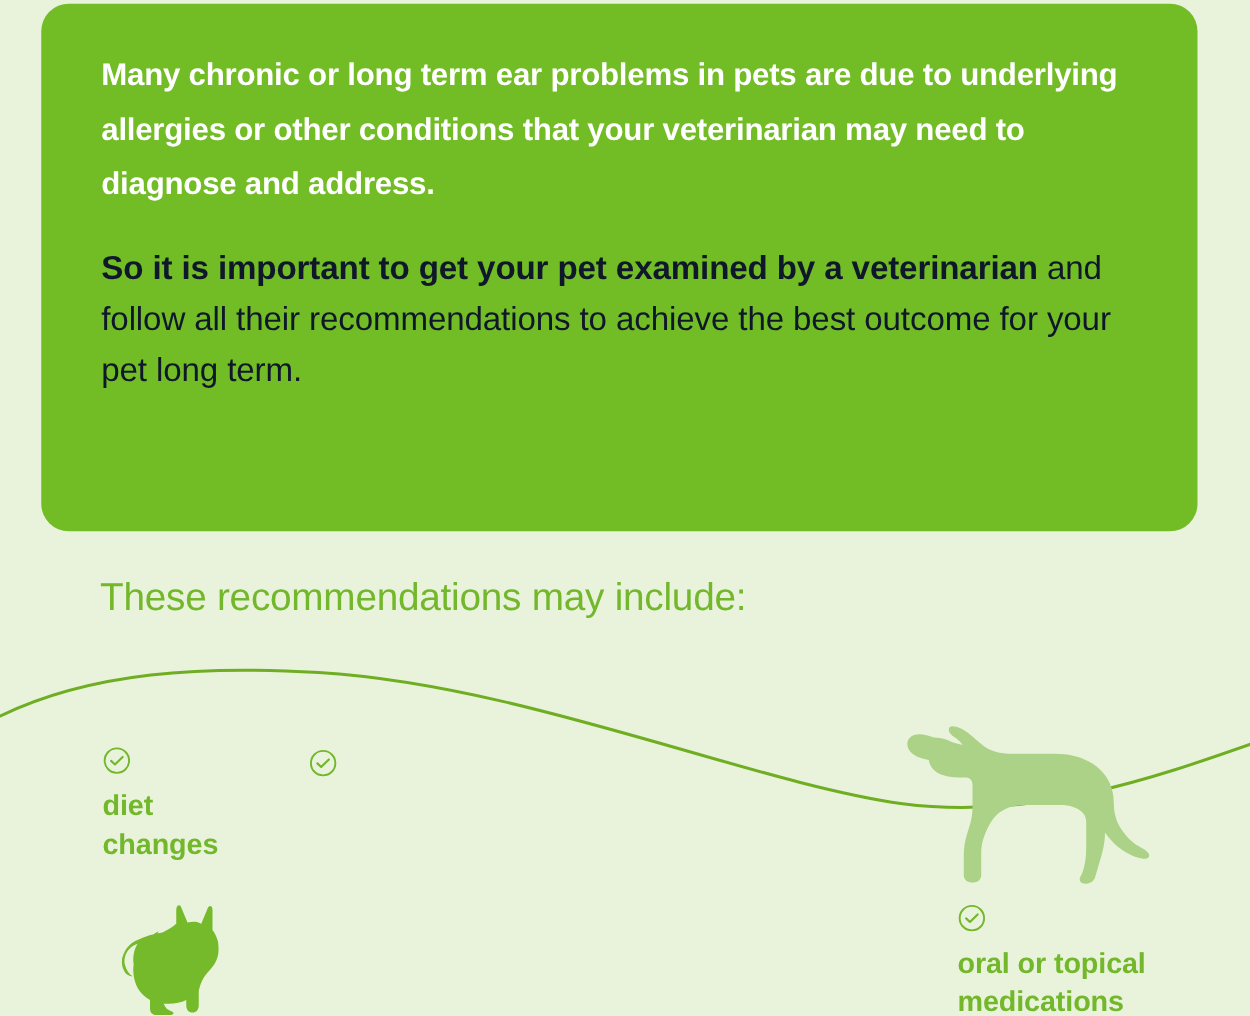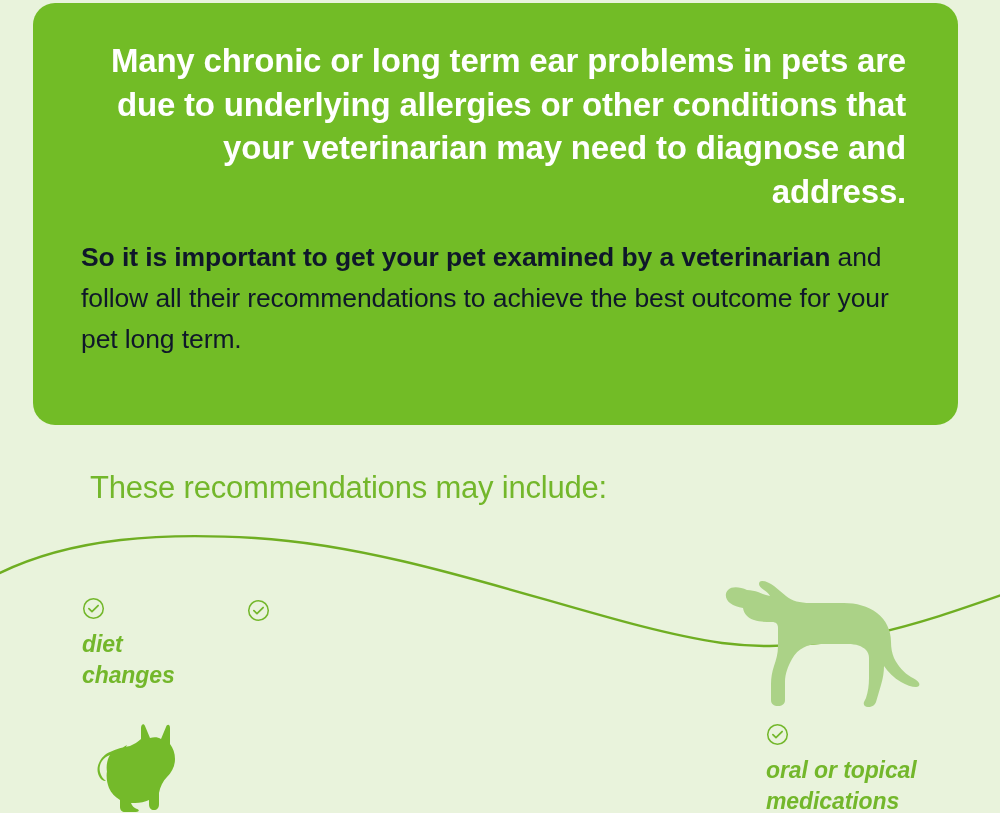--- a/index.html
+++ b/index.html
@@ -30,26 +30,25 @@
     width: 925px;
     height: 422px;
     background: #72bc26;
     border-radius: 22px;
     box-sizing: border-box;
     padding: 36px 52px 0 48px;
   }
 
   .callout-headline {
     color: #ffffff;
-    font-size: 33px;
+    font-size: 25px;
     line-height: 43.5px;
     font-weight: bold;
     letter-spacing: -0.2px;
     margin: 0;
-    text-align: right;
   }
 
   .callout-body {
     color: #0f172a;
     font-size: 26.5px;
     line-height: 41px;
     font-weight: normal;
     letter-spacing: -0.1px;
     margin: 24px 0 0 0;
   }
@@ -60,21 +59,21 @@
   
   .section-heading {
     position: absolute;
     left: 80px;
     top: 458px;
     color: #73b72b;
     font-size: 31px;
     line-height: 40px;
     font-weight: normal;
     letter-spacing: -0.2px;
-    margin: 10px;
+    margin: 0;
     white-space: nowrap;
   }
 
   
   .wave-layer {
     position: absolute;
     left: 0;
     top: 0;
     width: 1000px;
     height: 813px;
@@ -90,21 +89,20 @@
     top: 560px;
   }
   .cat-silhouette {
     left: 97px;
     top: 722px;
   }
 
   
   .reco-item {
     position: absolute;
-    font-style: italic;
   }
   .reco-check {
     display: block;
     width: 23px;
     height: 23px;
     margin-bottom: 9px;
   }
   .reco-label {
     display: block;
     color: #73b72b;

